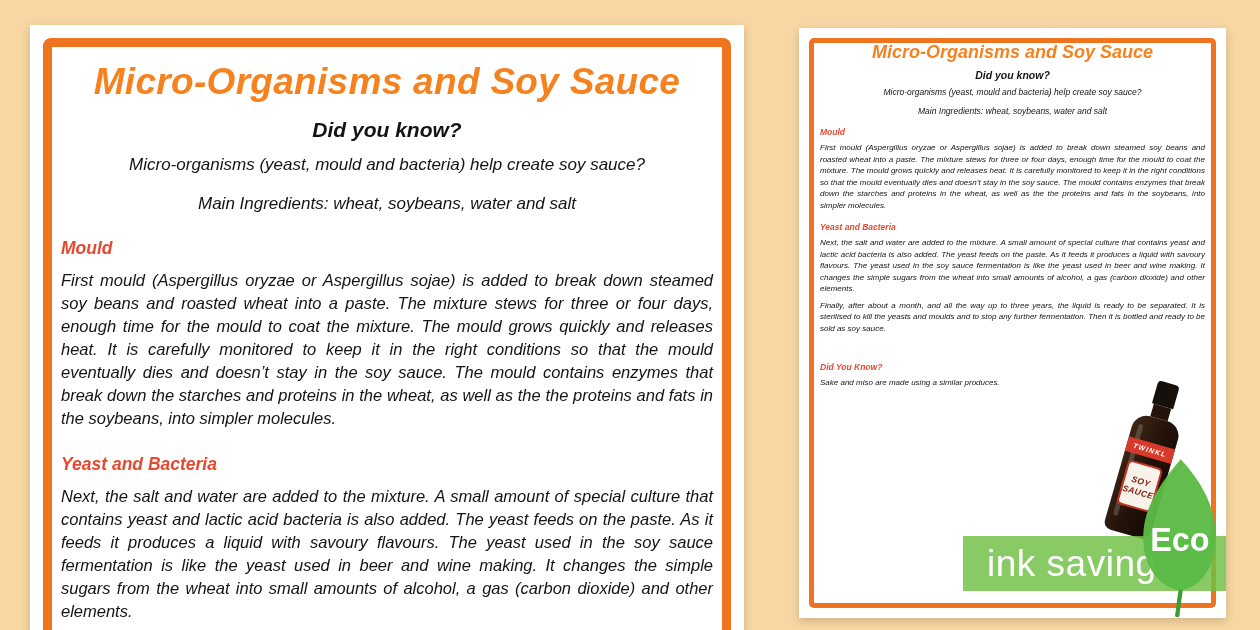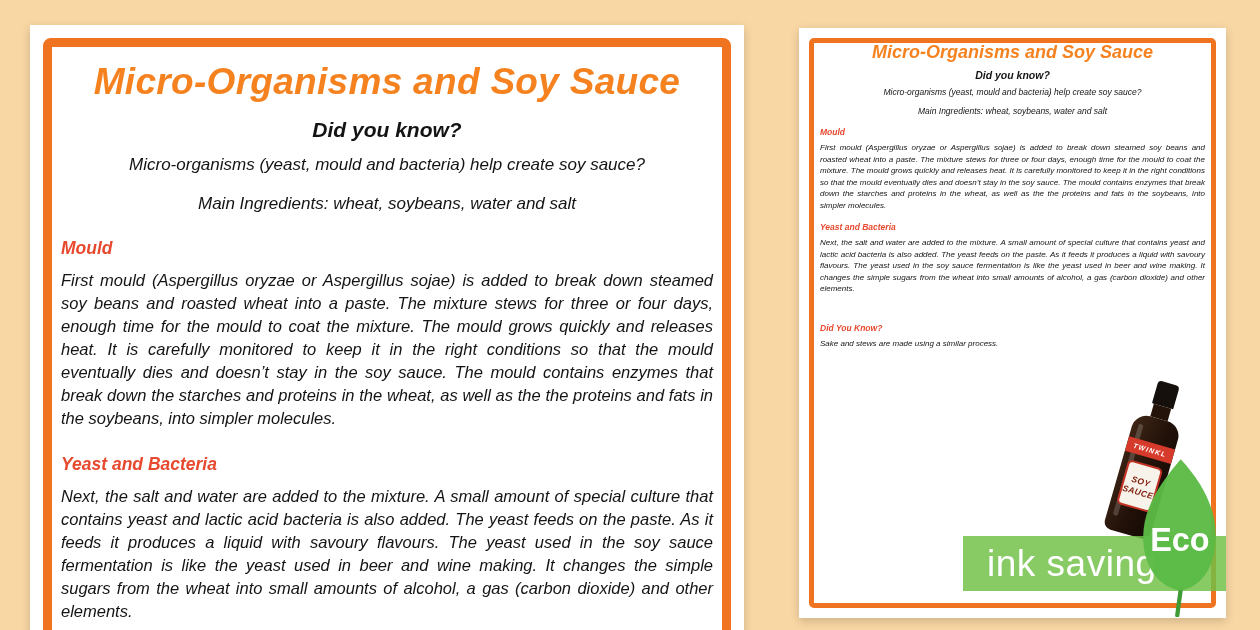--- a/index.html
+++ b/index.html
@@ -134,23 +134,24 @@
     <h2 class="subtitle-r">Did you know?</h2>
     <p class="intro-r">Micro-organisms (yeast, mould and bacteria) help create soy sauce?</p>
     <p class="ingr-r">Main Ingredients: wheat, soybeans, water and salt</p>
 
     <h3 class="section-r">Mould</h3>
     <p class="body-r">First mould (Aspergillus oryzae or Aspergillus sojae) is added to break down steamed soy beans and roasted wheat into a paste. The mixture stews for three or four days, enough time for the mould to coat the mixture. The mould grows quickly and releases heat. It is carefully monitored to keep it in the right conditions so that the mould eventually dies and doesn’t stay in the soy sauce. The mould contains enzymes that break down the starches and proteins in the wheat, as well as the the proteins and fats in the soybeans, into simpler molecules.</p>
 
     <h3 class="section-r">Yeast and Bacteria</h3>
     <p class="body-r">Next, the salt and water are added to the mixture. A small amount of special culture that contains yeast and lactic acid bacteria is also added. The yeast feeds on the paste. As it feeds it produces a liquid with savoury flavours. The yeast used in the soy sauce fermentation is like the yeast used in beer and wine making. It changes the simple sugars from the wheat into small amounts of alcohol, a gas (carbon dioxide) and other elements.</p>
 
+    <p class="body-r">Finally, after about a month, and all the way up to three years, the liquid is ready to be separated. It is sterilised to kill the yeasts and moulds and to stop any further fermentation. Then it is bottled and ready to be sold as soy sauce.</p>
 
     <h3 class="section-r fact-hd-r">Did You Know?</h3>
-    <p class="body-r fact-bd-r">Sake and stews are made using a similar process.</p>
+    <p class="body-r fact-bd-r">Sake and miso are made using a similar produces.</p>
   </div>
 
   <div class="bottle">
     <div class="bottle-cap"></div>
     <div class="bottle-neck"></div>
     <div class="bottle-body">
       <div class="bottle-band">TWINKL</div>
       <div class="bottle-label">
         <span>SOY</span>
         <span>SAUCE</span>

